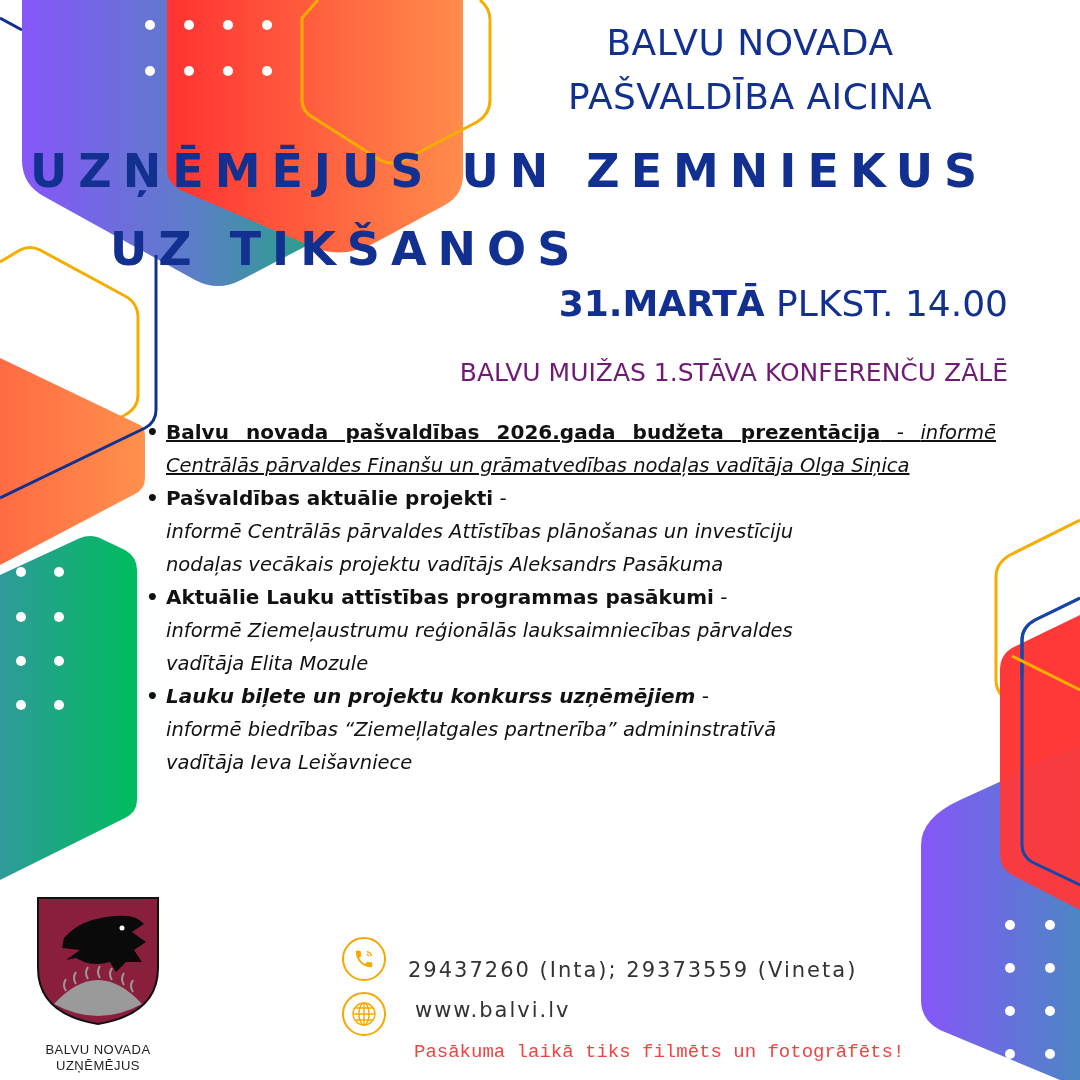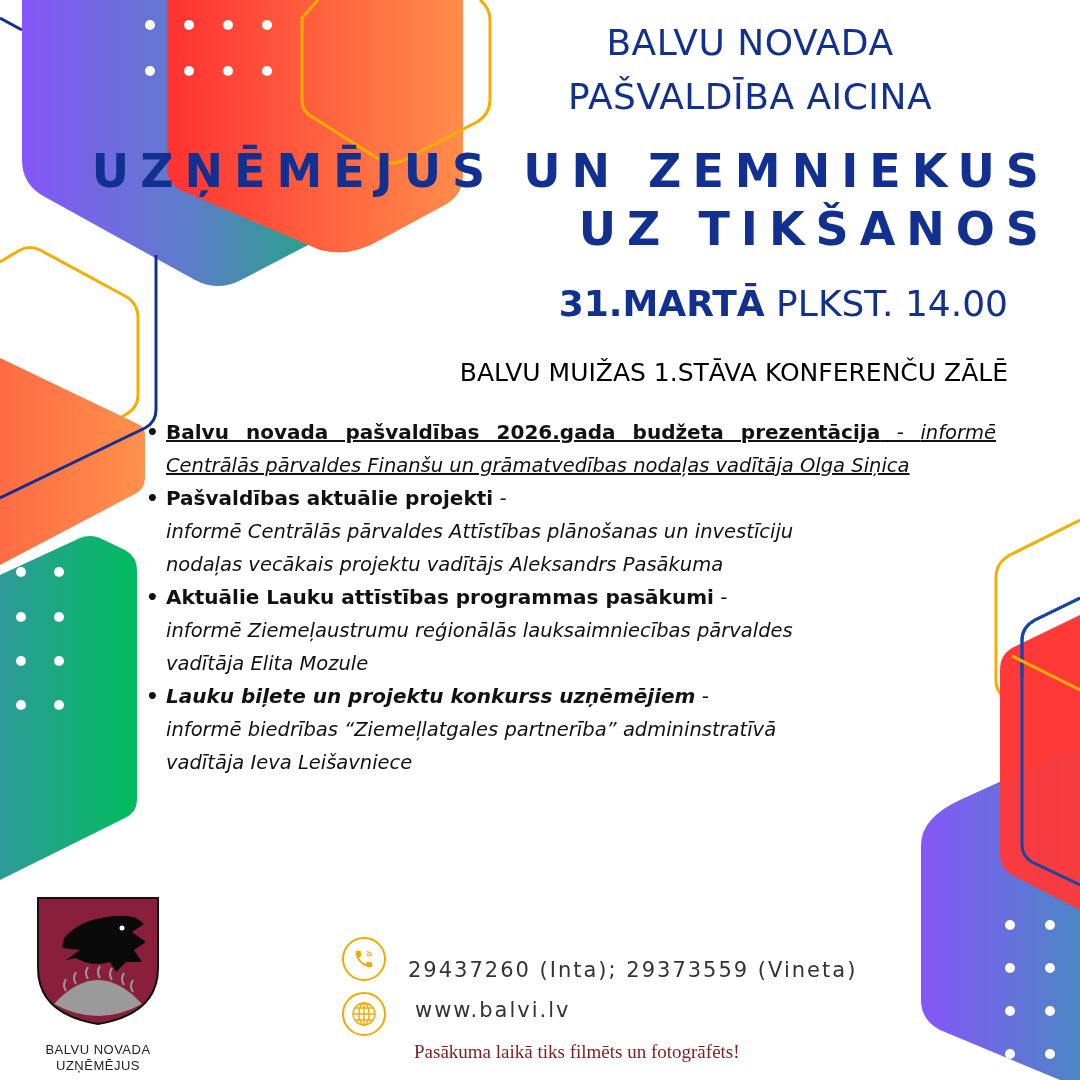--- a/index.html
+++ b/index.html
@@ -1,33 +1,33 @@
 <!DOCTYPE html>
 <html><head>
 <meta charset="utf-8">
 <style>
   * { margin: 0; padding: 0; box-sizing: border-box; }
   html, body { width: 1080px; height: 1080px; overflow: hidden; background: #ffffff; }
   body { position: relative; font-family: "Liberation Sans", sans-serif; }
   .bg { position: absolute; left: 0; top: 0; width: 1080px; height: 1080px; z-index: 0; }
   .layer { position: absolute; z-index: 2; }
   .h1 { font-family: "DejaVu Sans", sans-serif; font-size: 36px; line-height: 46px; text-align: center; color: #12308f; letter-spacing: 0.5px; }
-  .h2 { font-family: "DejaVu Sans", sans-serif; font-weight: bold; font-size: 46px; line-height: 58px; color: #12308f; letter-spacing: 11px; text-align: right; }
+  .h2 { font-family: "DejaVu Sans", sans-serif; font-weight: bold; font-size: 46px; line-height: 58px; color: #12308f; letter-spacing: 11px; text-align: left; }
   .date { font-family: "DejaVu Sans", sans-serif; font-size: 36px; color: #12308f; text-align: right; }
   .date b { font-weight: bold; }
-  .venue { font-family: "DejaVu Sans", sans-serif; font-size: 25px; color: #000000; text-align: right; }
+  .venue { font-family: "DejaVu Sans", sans-serif; font-size: 25px; color: #701a75; text-align: right; }
   ul.agenda { list-style: none; }
   ul.agenda li { position: relative; padding-left: 22px; font-family: "DejaVu Sans", sans-serif; font-size: 20px; line-height: 33px; color: #111; }
   ul.agenda li::before { content: "•"; position: absolute; left: 2px; top: 0; font-weight: bold; }
   .t { font-weight: bold; text-align: right; }
   .ti { font-weight: bold; font-style: italic; }
   .i { font-style: italic; font-size: 19.5px; }
   .just { text-align: justify; text-decoration: underline; }
   .contact { font-family: "DejaVu Sans", sans-serif; font-size: 21px; color: #333; letter-spacing: 2px; }
-  .note { font-family: Liberation Serif, serif; font-size: 19px; color: #7f1d1d; }
+  .note { font-family: Liberation Mono, monospace; font-size: 19px; color: #ef4444; }
   .icon-circle { position: absolute; width: 44px; height: 44px; border: 2px solid #f5a900; border-radius: 50%; display: flex; align-items: center; justify-content: center; z-index: 2; }
   .logo-text { font-family: "Liberation Sans", sans-serif; font-size: 13px; line-height: 16px; text-align: center; color: #222; letter-spacing: 0.5px; }
 </style>
 </head>
 <body>
 
 <svg class="bg" viewBox="0 0 1080 1080" xmlns="http://www.w3.org/2000/svg">
   <defs>
     <linearGradient id="gPurple" x1="0" y1="0" x2="1" y2="0">
       <stop offset="0" stop-color="#8656f9"></stop>
@@ -116,21 +116,21 @@
   </g>
 </svg>
 
 <div class="layer" style="left:500px; top:20px; width:500px;">
   <div class="h1">BALVU NOVADA</div>
   <div class="h1" style="margin-top:8px;">PAŠVALDĪBA AICINA</div>
 </div>
 
 <div class="layer" style="left:30px; top:142px; width:1020px;">
   <div class="h2">UZŅĒMĒJUS UN ZEMNIEKUS</div>
-  <div class="h2" style="margin-left:80px; margin-top:0;">UZ TIKŠANOS</div>
+  <div class="h2" style="margin-left:80px; margin-top:20px;">UZ TIKŠANOS</div>
 </div>
 
 <div class="layer date" style="right:72px; top:283px; width:700px;">
   <b>31.MARTĀ</b>
   <span>PLKST. 14.00</span>
 </div>
 <div class="layer venue" style="right:72px; top:358px; width:760px;">BALVU MUIŽAS 1.STĀVA KONFERENČU ZĀLĒ</div>
 
 <div class="layer" style="left:144px; top:416px; width:852px;">
   <ul class="agenda">

